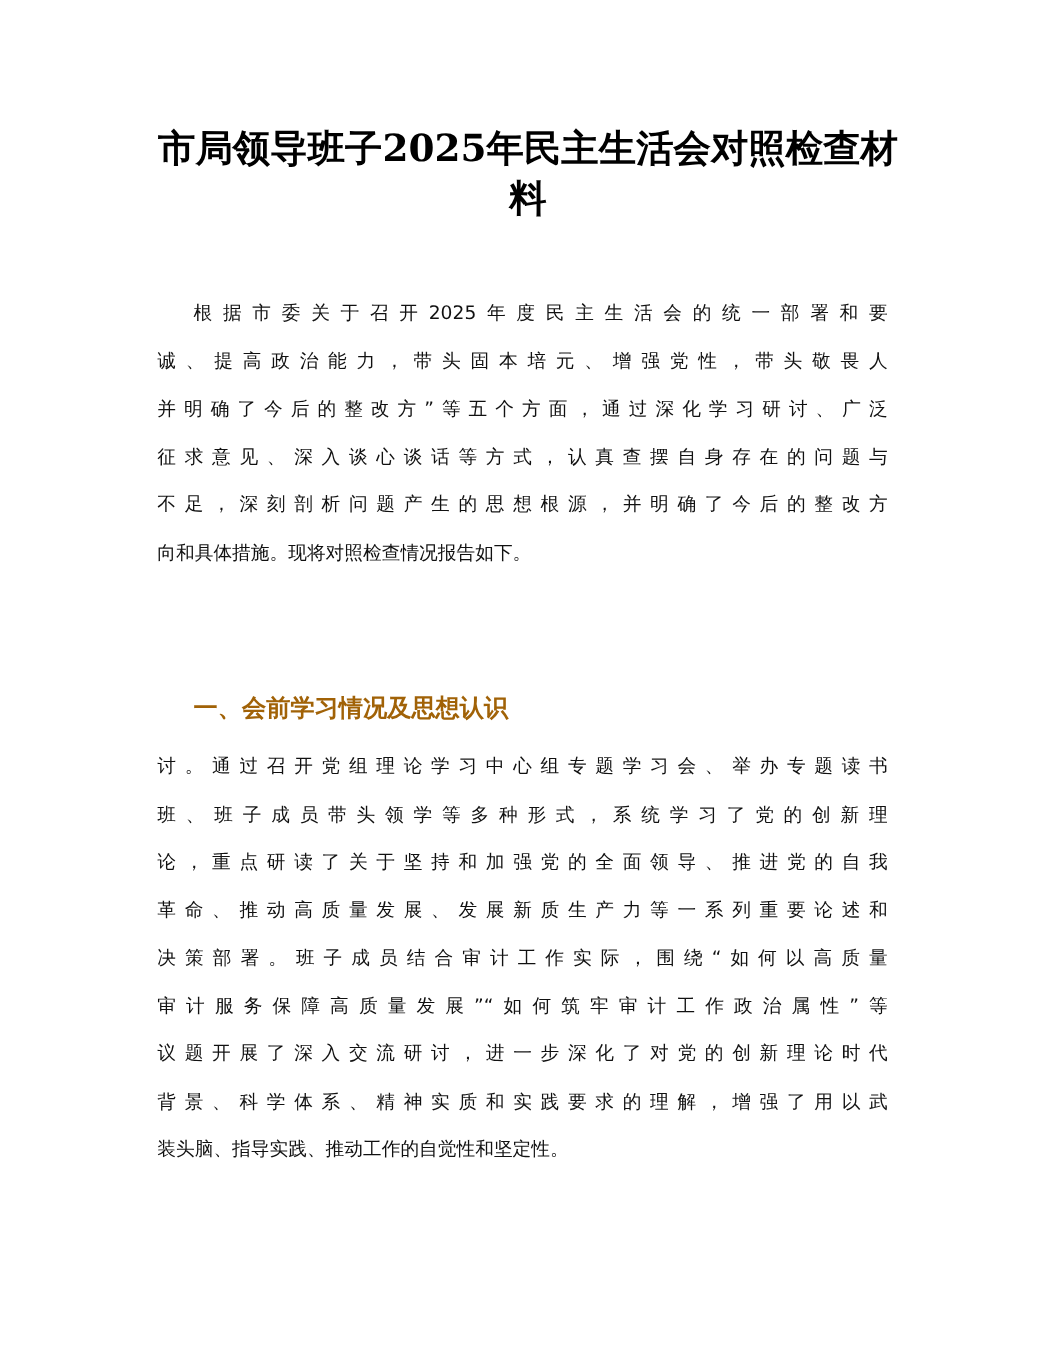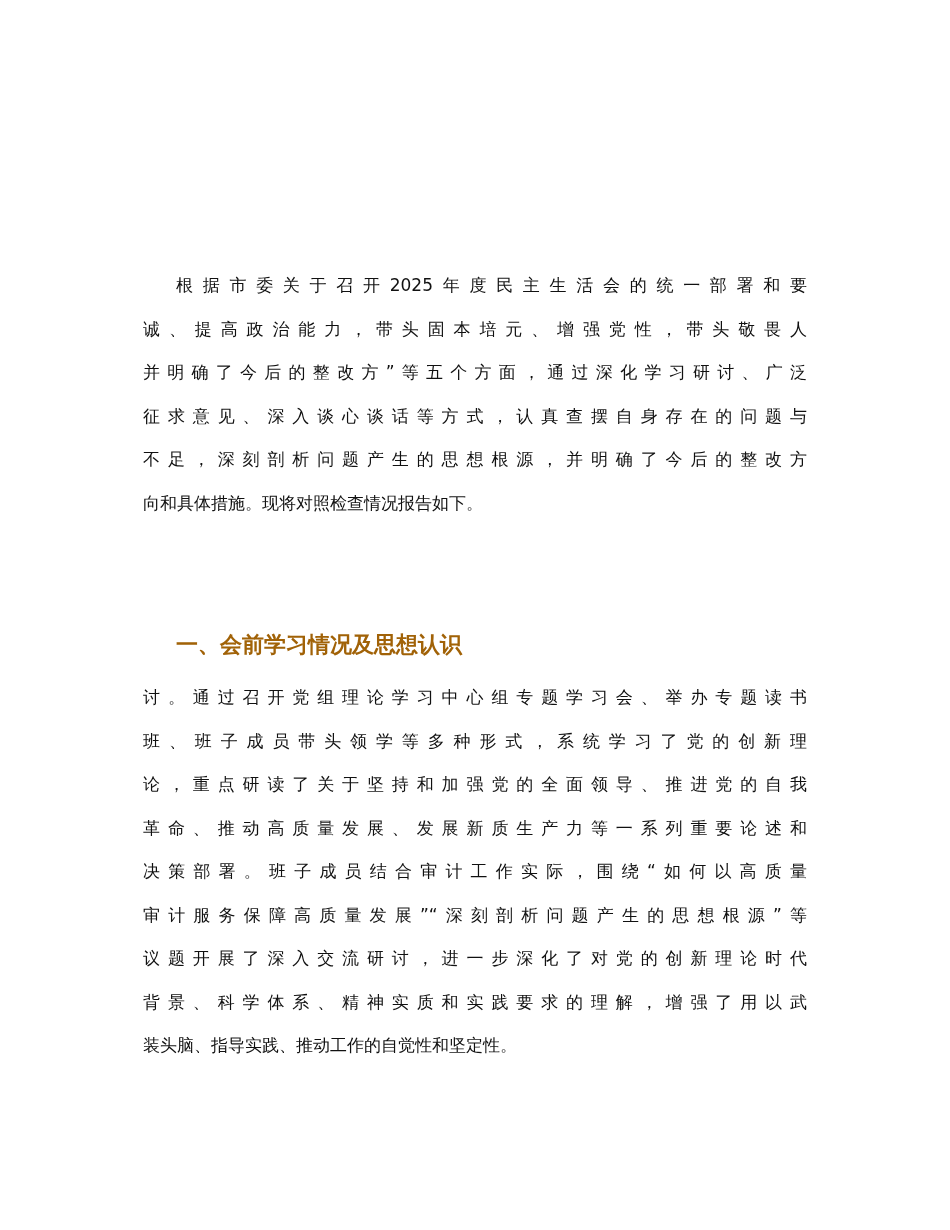--- a/index.html
+++ b/index.html
@@ -75,37 +75,41 @@
       color: #a16207;
     }
     #para1 { top: 264px; }
     #para2 { top: 676px; }
   </style>
 </head>
 <body>
 
 <div class="page">
 
+  <h1 class="title" style="margin:0;">
+    <span class="title-line">市局领导班子2025年民主生活会对照检查材</span>
+    <span class="title-line">料</span>
+  </h1>
 
   <div class="body" id="para1">
     <span class="para-line indent">根据市委关于召开2025年度民主生活会的统一部署和要</span>
     <span class="para-line">诚、提高政治能力，带头固本培元、增强党性，带头敬畏人</span>
     <span class="para-line">并明确了今后的整改方”等五个方面，通过深化学习研讨、广泛</span>
     <span class="para-line">征求意见、深入谈心谈话等方式，认真查摆自身存在的问题与</span>
     <span class="para-line">不足，深刻剖析问题产生的思想根源，并明确了今后的整改方</span>
     <span class="para-line last">向和具体措施。现将对照检查情况报告如下。</span>
   </div>
 
   <h2 class="heading" style="margin:0;">一、会前学习情况及思想认识</h2>
 
   <div class="body" id="para2">
     <span class="para-line">讨。通过召开党组理论学习中心组专题学习会、举办专题读书</span>
     <span class="para-line">班、班子成员带头领学等多种形式，系统学习了党的创新理</span>
     <span class="para-line">论，重点研读了关于坚持和加强党的全面领导、推进党的自我</span>
     <span class="para-line">革命、推动高质量发展、发展新质生产力等一系列重要论述和</span>
     <span class="para-line">决策部署。班子成员结合审计工作实际，围绕“如何以高质量</span>
-    <span class="para-line">审计服务保障高质量发展”“深刻剖析问题产生的思想根源”等</span>
+    <span class="para-line">审计服务保障高质量发展”“如何筑牢审计工作政治属性”等</span>
     <span class="para-line">议题开展了深入交流研讨，进一步深化了对党的创新理论时代</span>
     <span class="para-line">背景、科学体系、精神实质和实践要求的理解，增强了用以武</span>
     <span class="para-line last">装头脑、指导实践、推动工作的自觉性和坚定性。</span>
   </div>
 
 </div>
 
 </body></html>

